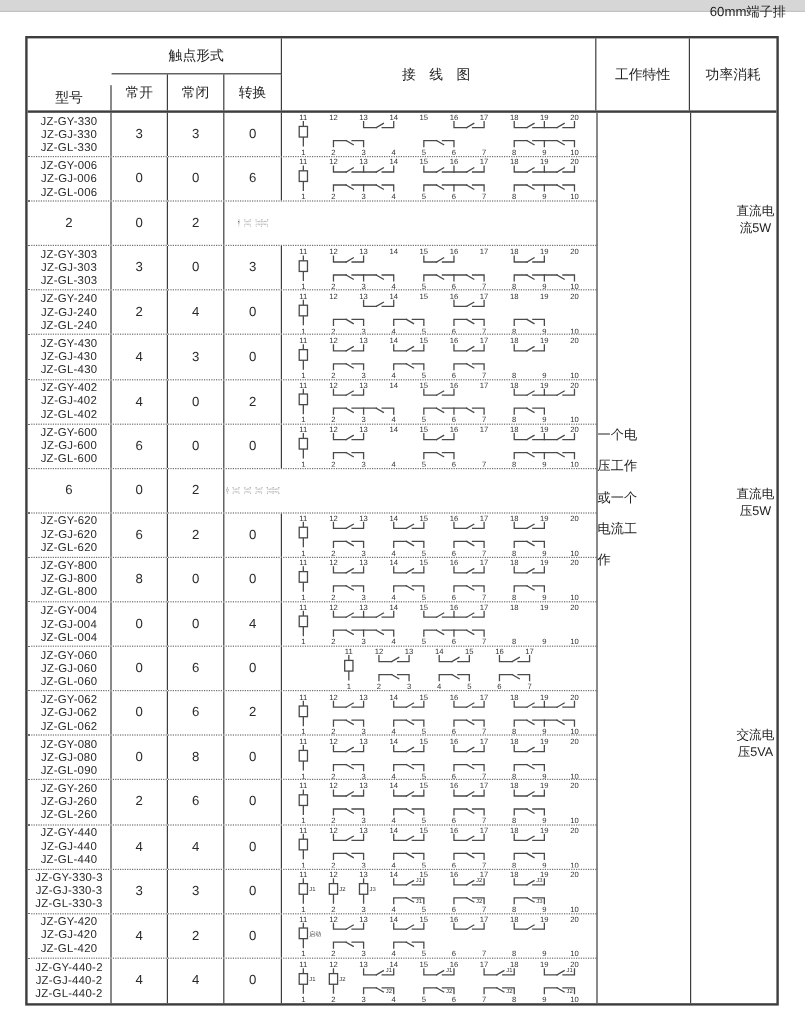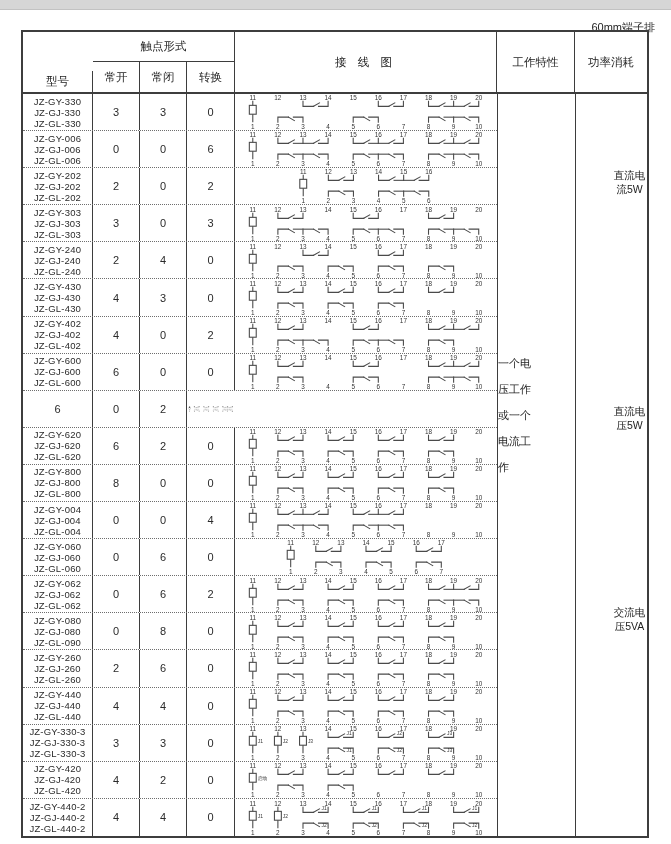--- a/index.html
+++ b/index.html
@@ -2,21 +2,21 @@
 <html><head>
 <meta charset="utf-8">
 <style>
   html,body{margin:0;padding:0;}
   body{
     width:671px;height:844px;position:relative;background:#ffffff;
     font-family:"Liberation Sans","DejaVu Sans",sans-serif;color:#222;
     overflow:hidden;
   }
   .top-strip{position:absolute;top:0;left:0;width:671px;height:9px;background:#d6d6d6;border-bottom:1px solid #c2c2c2;}
-  .terminal-note{position:absolute;top:20px;right:16px;font-size:11px;color:#1d1d1d;}
+  .terminal-note{position:absolute;top:2px;right:16px;font-size:11px;color:#1d1d1d;}
   .spec-table{position:absolute;left:21px;top:30px;width:628px;height:808px;border:2px solid #3d3d3d;box-sizing:border-box;background:#fff;}
   
   .thead{display:grid;grid-template-columns:70px 47px 47px 48px 262px 78px 72px;grid-template-rows:30px 30px;height:62px;box-sizing:border-box;border-bottom:2px solid #3d3d3d;}
   .h-cell{display:flex;align-items:center;justify-content:center;font-size:11.5px;border-right:1px solid #3d3d3d;box-sizing:border-box;color:#1d1d1d;}
   .h-model{grid-column:1;grid-row:1/3;margin-top:39px;}
   .h-contact{grid-column:2/5;grid-row:1;border-bottom:1px solid #3d3d3d;}
   .h-no{grid-column:2;grid-row:2;}
   .h-nc{grid-column:3;grid-row:2;}
   .h-co{grid-column:4;grid-row:2;}
   .h-wiring{grid-column:5;grid-row:1/3;letter-spacing:4px;}
@@ -185,25 +185,20 @@
               <path d="M192.5 28.5 V23.5 H203.25"></path>
               <path d="M203.25 23.5 L209.25 27"></path>
               <path d="M218 28.5 V23.5"></path>
               <path d="M208.25 23.5 H228.75"></path>
               <path d="M228.75 23.5 L234.75 27"></path>
               <path d="M243.5 28.5 V23.5 H233.75"></path>
             </svg>
           </div>
   </div>
         <div class="row">
-    <div class="cell model-cell">
-            <div>JZ-GY-202</div>
-            <div>JZ-GJ-202</div>
-            <div>JZ-GL-202</div>
-          </div>
     <div class="cell num-cell">2</div>
     <div class="cell num-cell">0</div>
     <div class="cell num-cell">2</div>
     <div class="cell diagram-cell">
             <svg viewBox="0 0 258 36" class="diag">
               <text x="65.25" y="6" text-anchor="middle" font-size="6.5">11</text>
               <text x="90.75" y="6" text-anchor="middle" font-size="6.5">12</text>
               <text x="116.25" y="6" text-anchor="middle" font-size="6.5">13</text>
               <text x="141.75" y="6" text-anchor="middle" font-size="6.5">14</text>
               <text x="167.25" y="6" text-anchor="middle" font-size="6.5">15</text>

